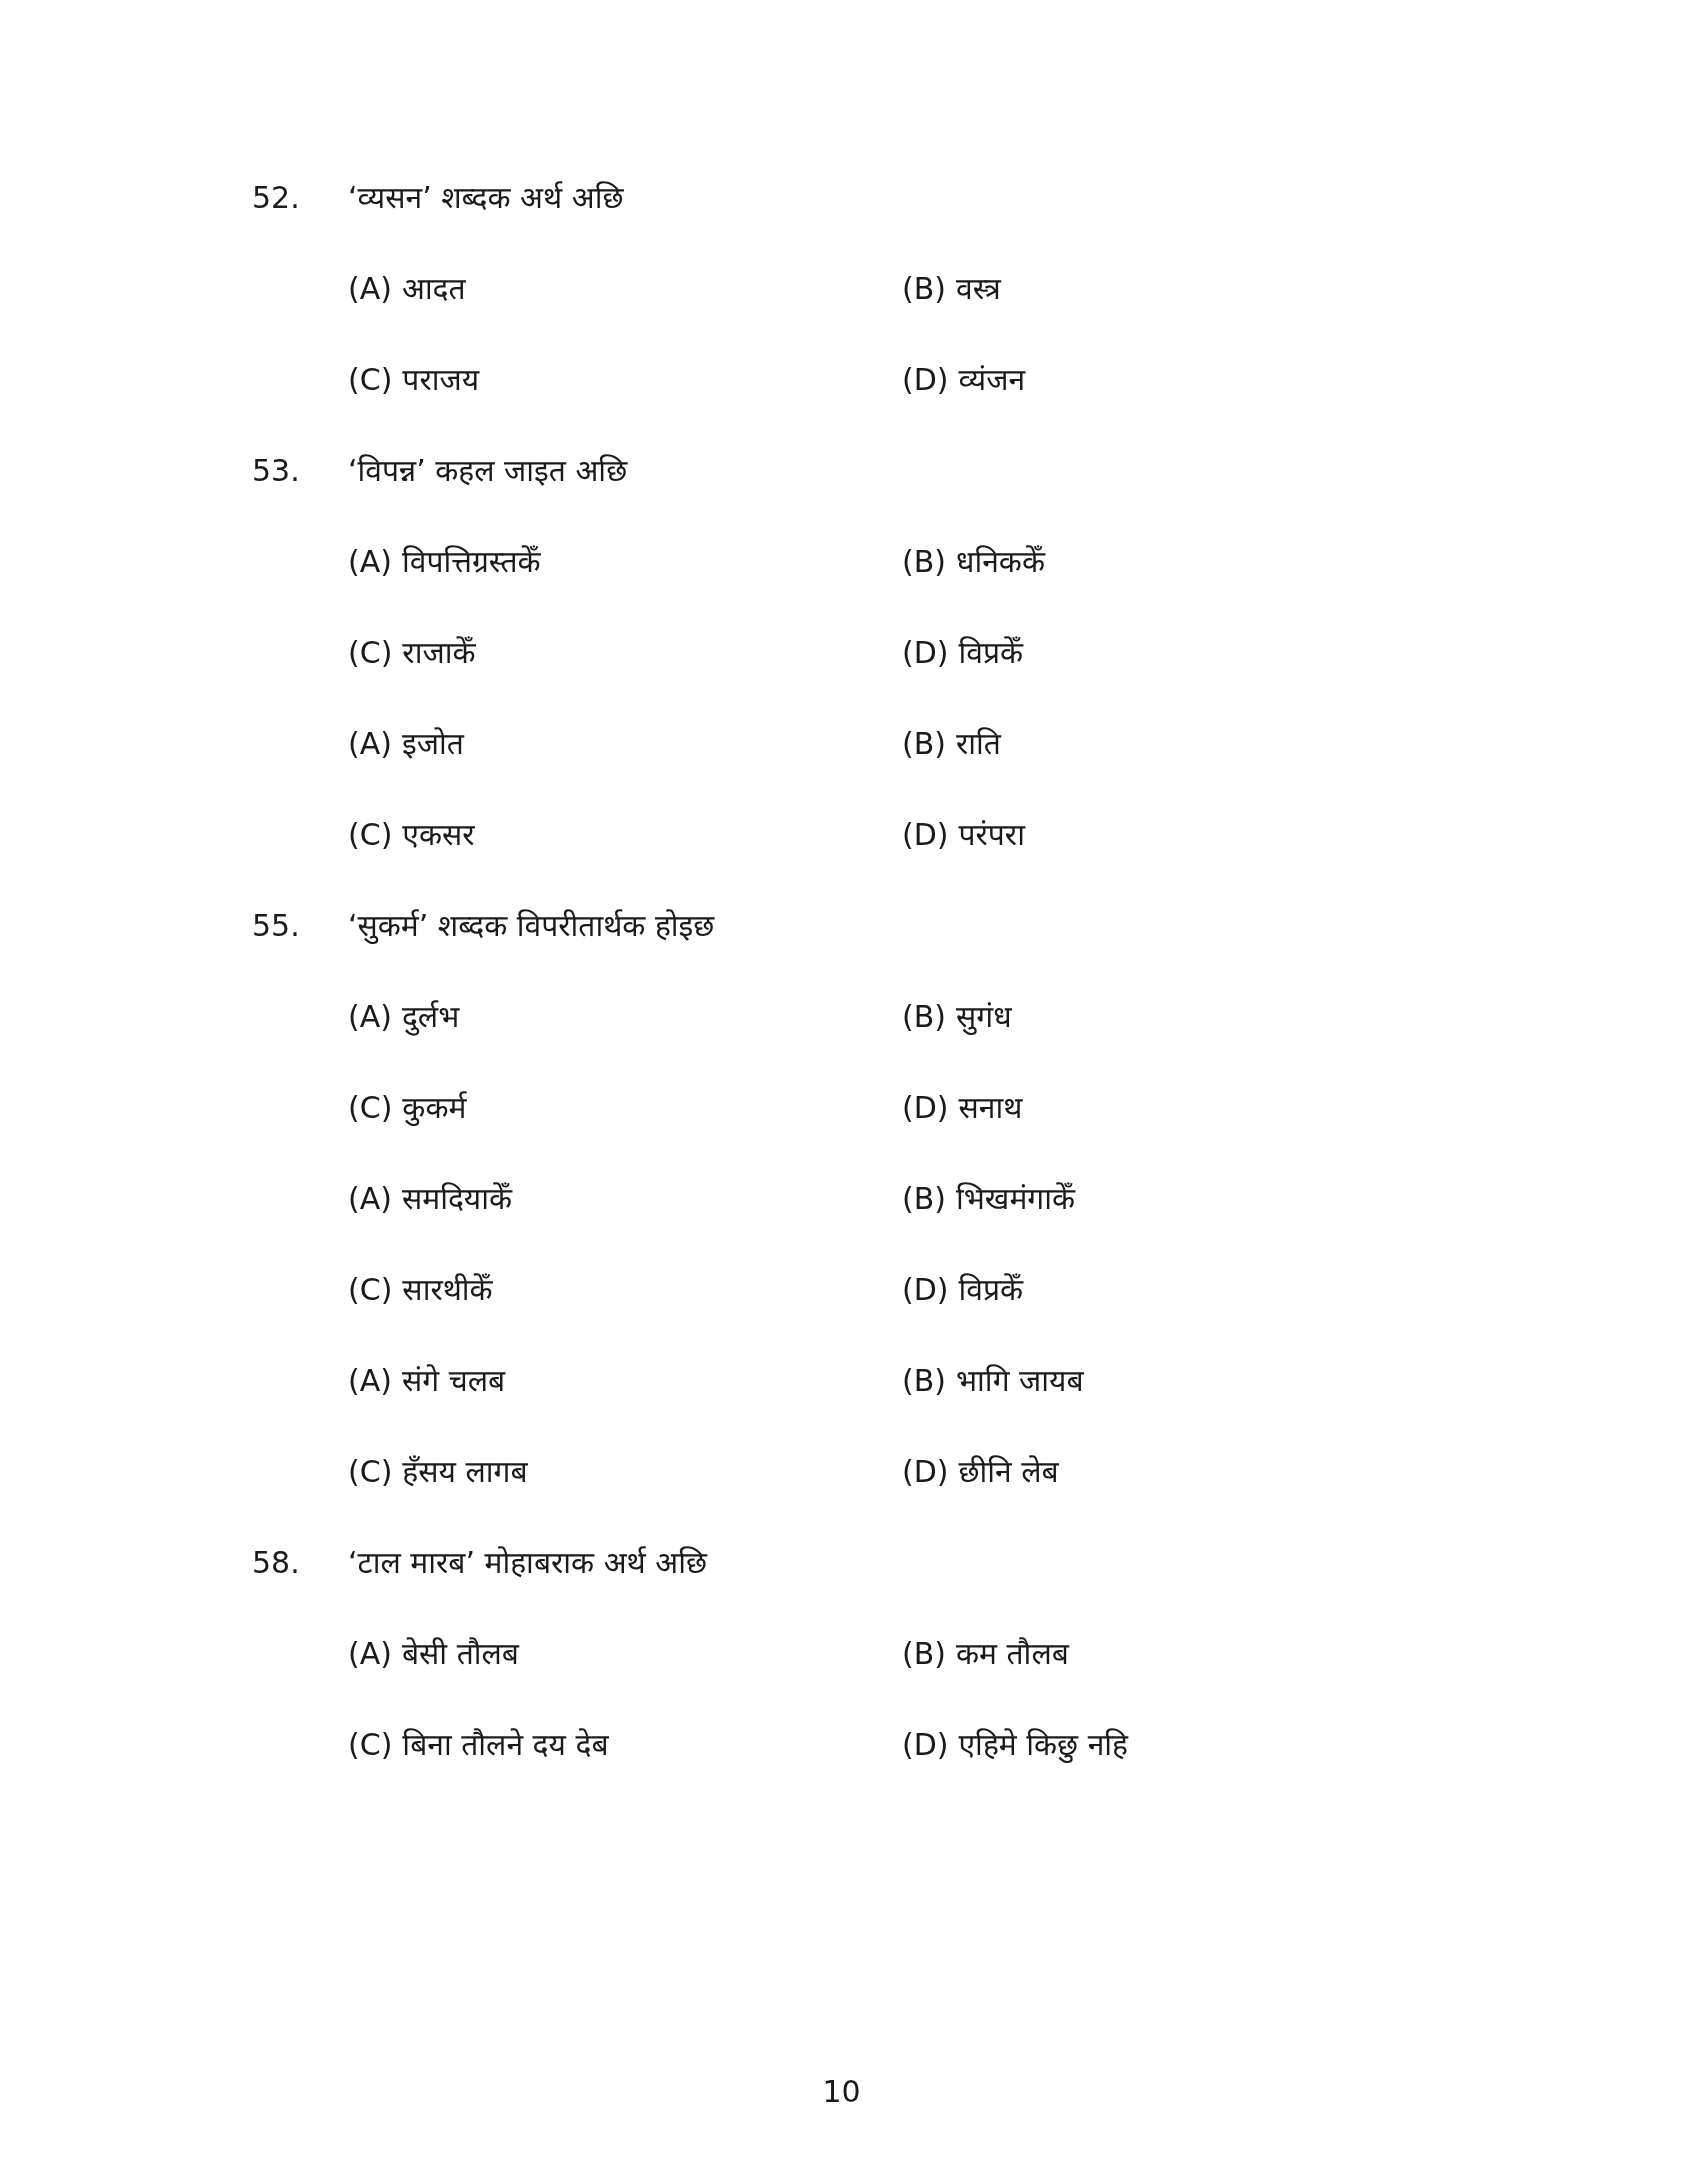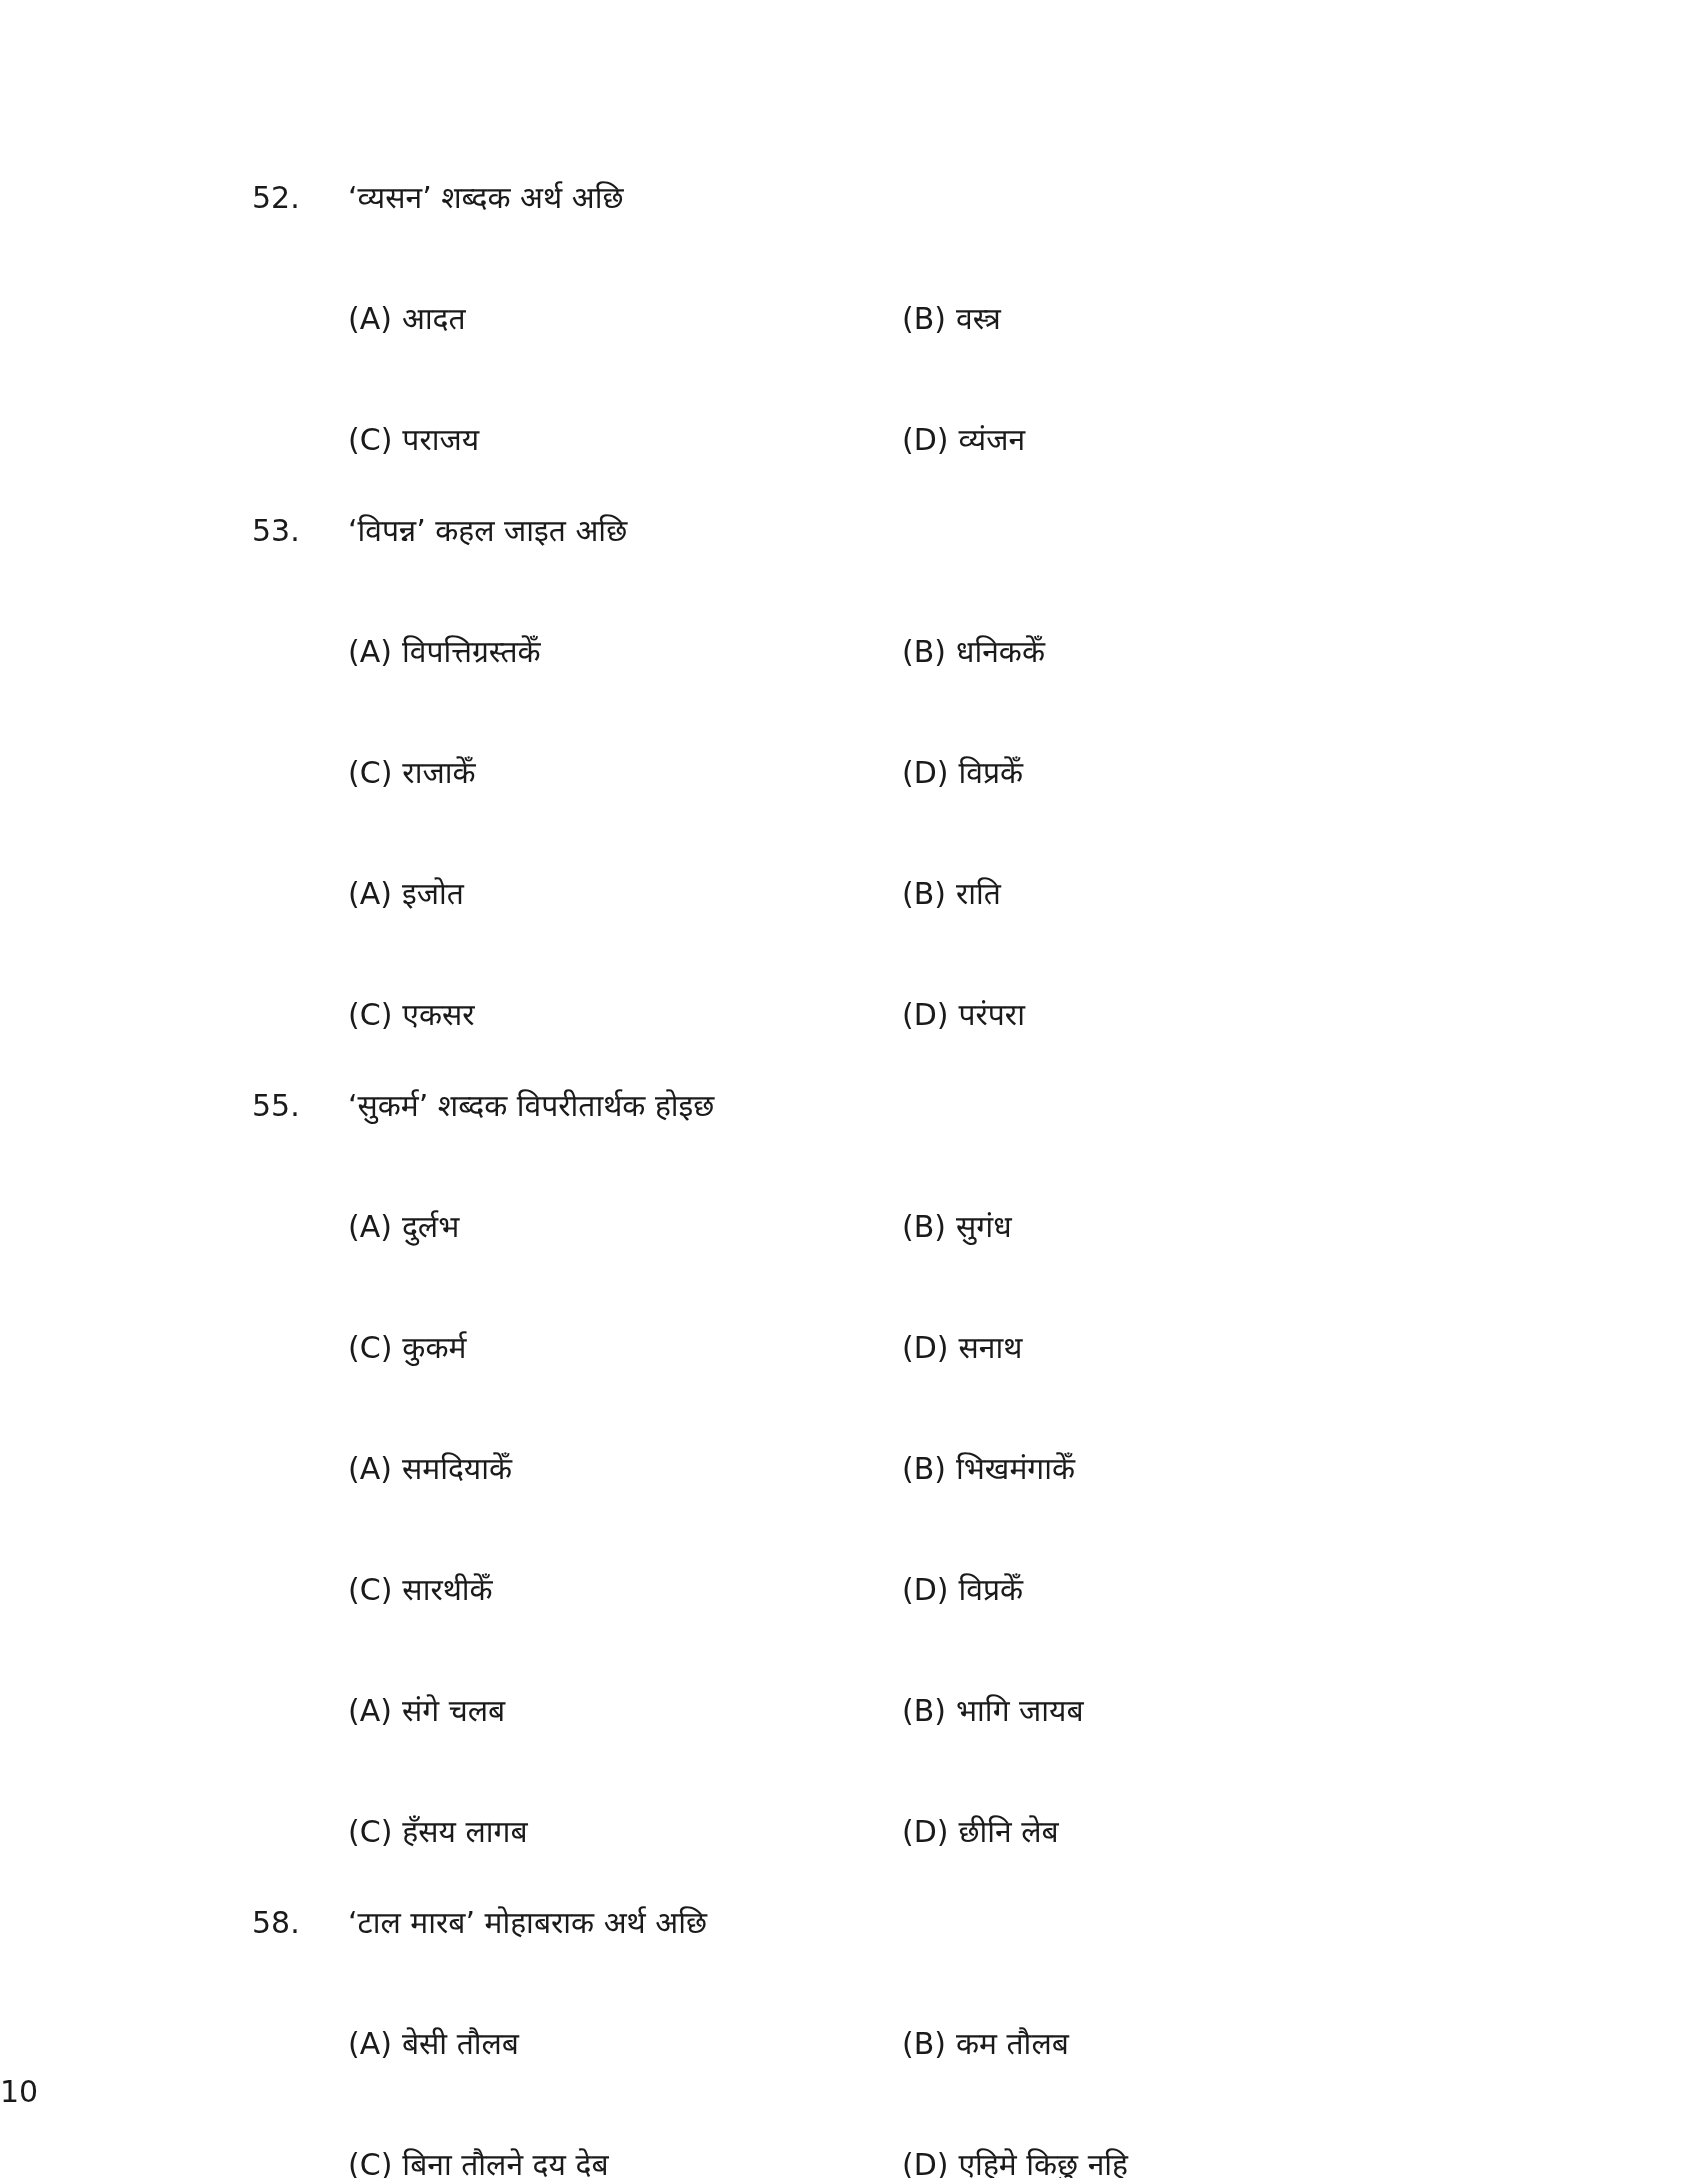--- a/index.html
+++ b/index.html
@@ -50,28 +50,27 @@
   }
   .opt.col-b {
     flex: 1 1 auto;
   }
   .opt-label {
     margin-right: 10px;
     white-space: nowrap;
   }
   .opt-text {
     white-space: nowrap;
-    margin-top: 30px;
   }
   .page-number {
     position: absolute;
     left: 0;
     right: 0;
     top: 2074px;
-    text-align: left;
+    text-align: center;
     font-size: 30px;
     color: #1a1a1a;
   }
 </style>
 </head>
 <body>
 
 <div class="page">
 
   <div class="question">

